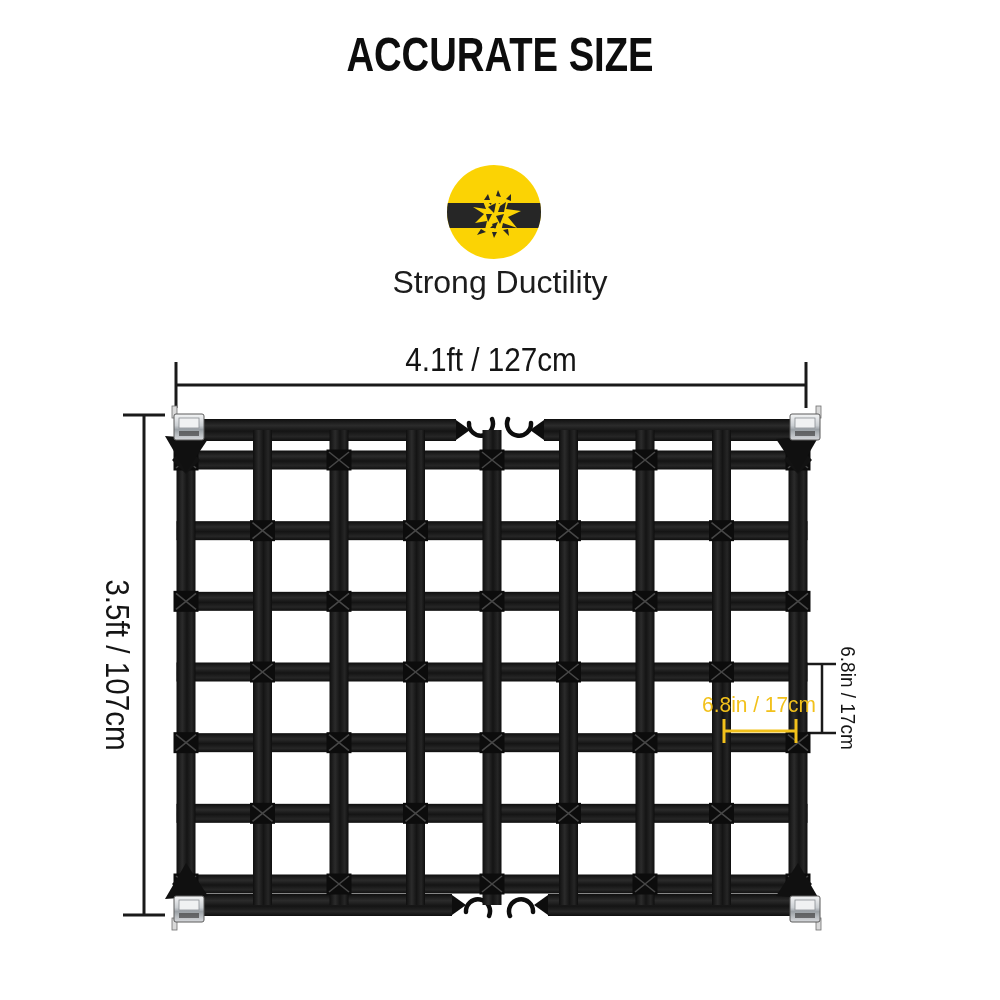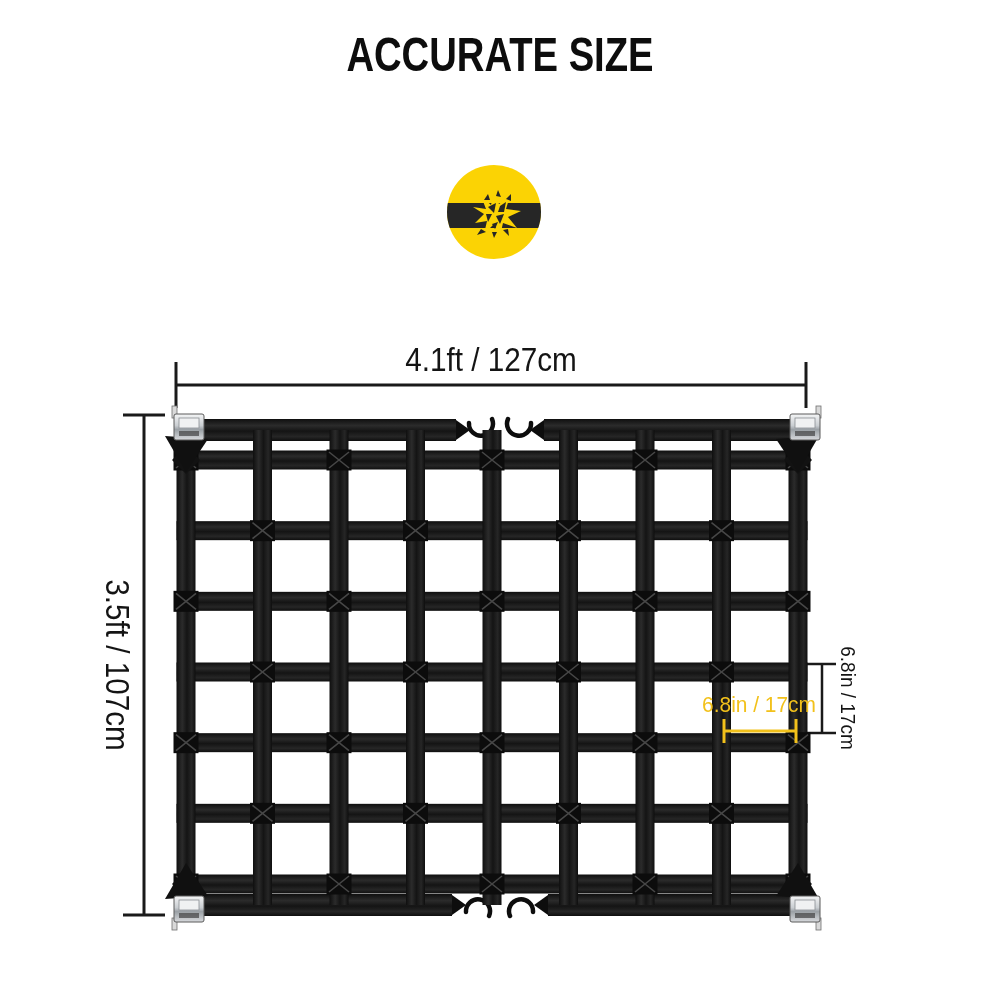--- a/index.html
+++ b/index.html
@@ -47,20 +47,21 @@
         <polygon points="58,74 64,72 61,79"></polygon>
         <polygon points="50,50 54,44 56,50"></polygon>
         <polygon points="62,46 64,40 67,47"></polygon>
         <polygon points="72,49 77,44 77,51"></polygon>
         <polygon points="47,79 43,85 52,82"></polygon>
         <polygon points="58,82 60,88 63,82"></polygon>
         <polygon points="69,80 75,86 74,79"></polygon>
       </g>
     </g>
   </svg>
+  <div id="feature-label" class="abs">Strong Ductility</div>
 
   <svg width="1000" height="1000" viewBox="0 0 1000 1000">
     <defs>
       <linearGradient id="hstrap" x1="0" y1="0" x2="0" y2="1">
         <stop offset="0" stop-color="#0f0f0f"></stop>
           <stop offset="0.3" stop-color="#2b2b2b"></stop>
         <stop offset="0.55" stop-color="#141414"></stop>
           <stop offset="0.8" stop-color="#262626"></stop>
         <stop offset="1" stop-color="#0e0e0e"></stop>
       </linearGradient>

